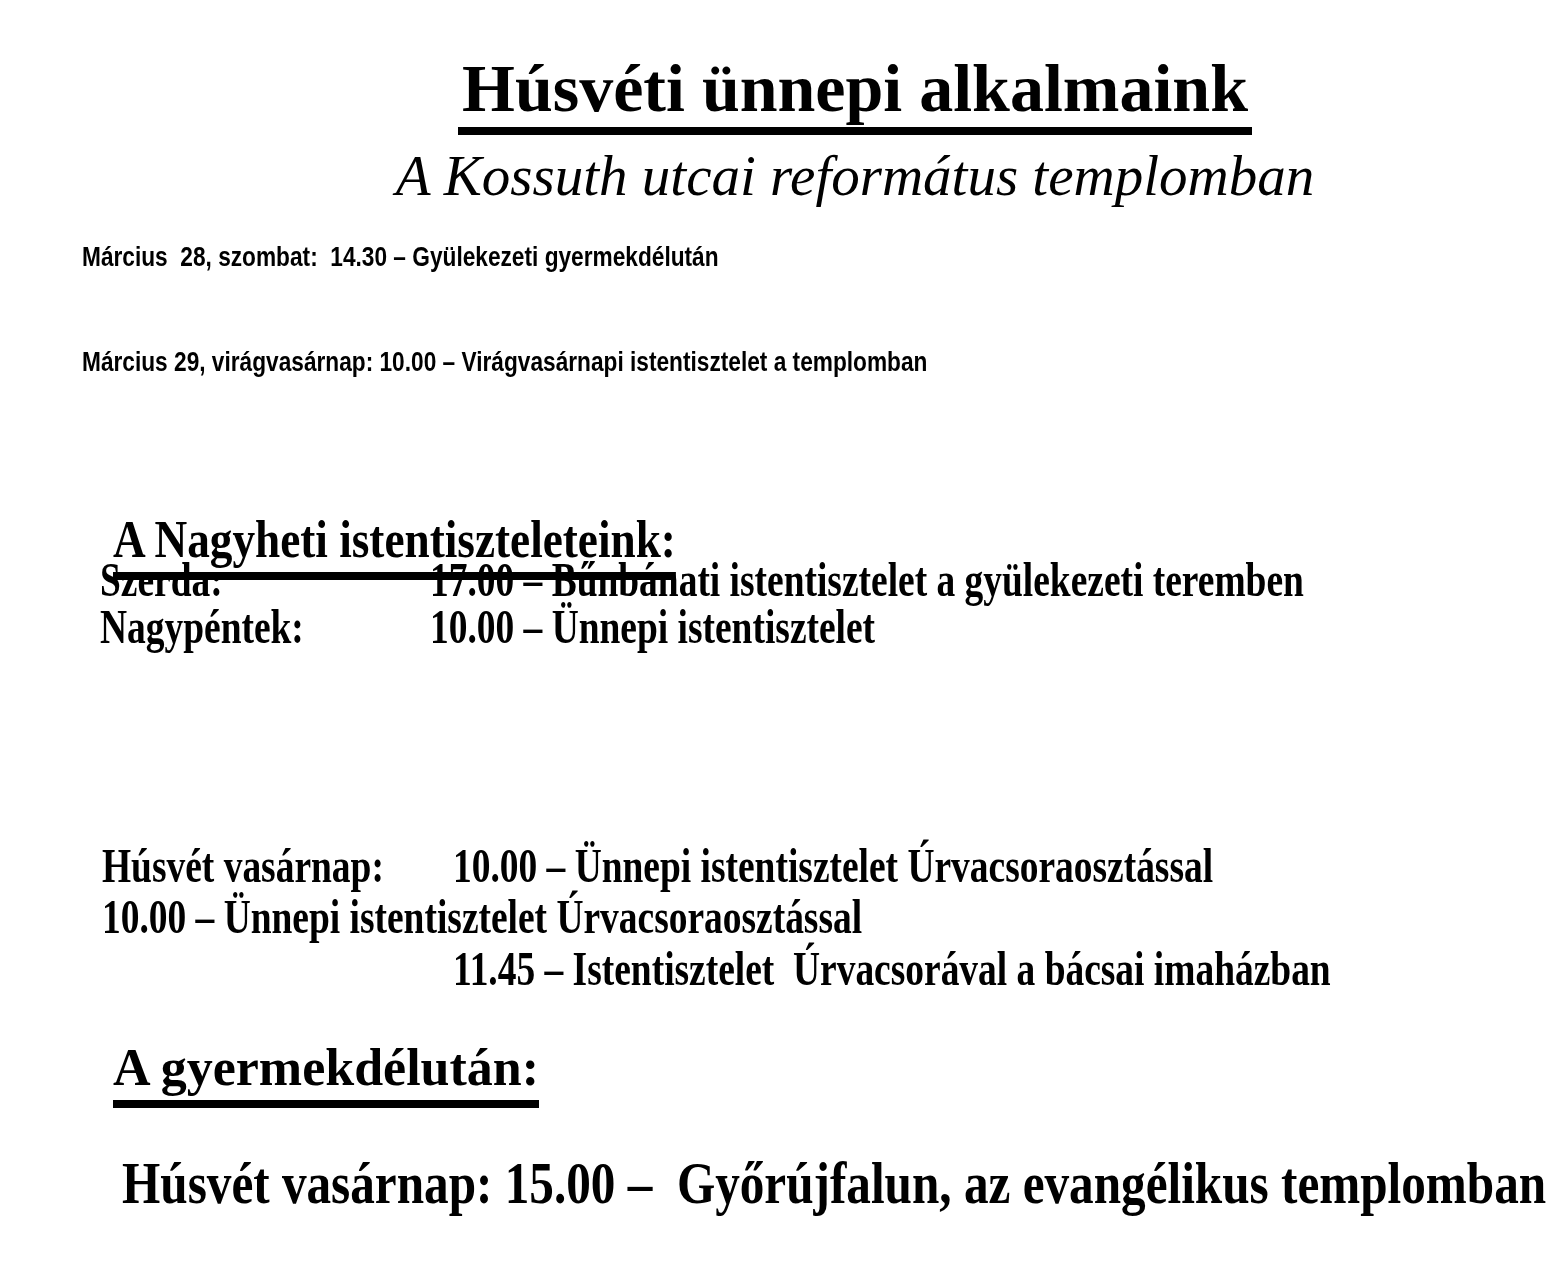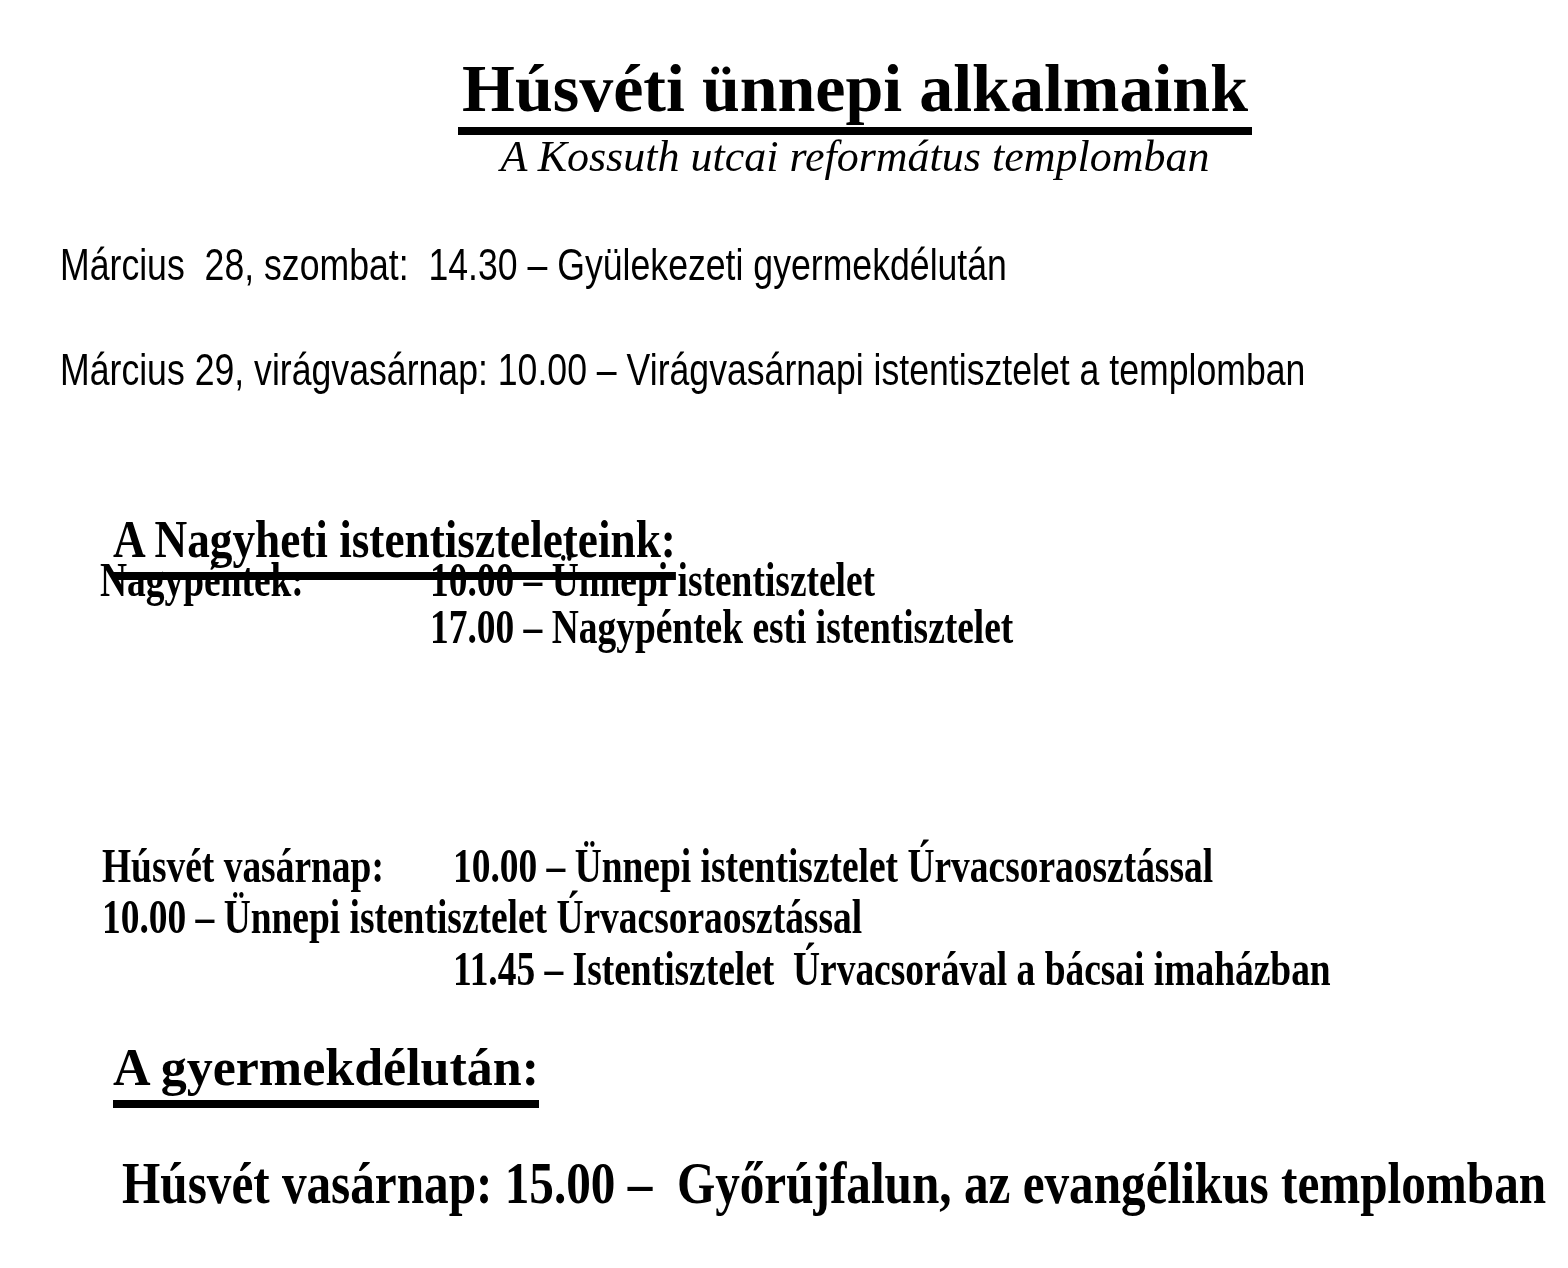--- a/index.html
+++ b/index.html
@@ -40,31 +40,32 @@
     font-size: 68px;
     font-weight: bold;
     line-height: 1.0;
   }
   .title-text {
     display: inline-block;
     border-bottom: 8px solid #000000;
     padding: 0 4px 5px 4px;
   }
   .subtitle {
-    font-size: 44px;
+    margin-top: 12px;
+    font-size: 57px;
     font-style: italic;
     line-height: 1.0;
   }
 
   .announce {
     position: absolute;
-    left: 60px;
+    left: 82px;
     font-family: "Liberation Sans", sans-serif;
-    font-weight: normal;
-    font-size: 44px;
+    font-weight: bold;
+    font-size: 28px;
     line-height: 1.0;
   }
   .announce-1 { top: 243px; }
   .announce-2 { top: 348px; }
 
   .section-heading {
     position: absolute;
     left: 113px;
     font-size: 52px;
     font-weight: bold;
@@ -118,26 +119,26 @@
   </header>
 
   <div class="announce announce-1"><span class="cx cx81">Március  28, szombat:  14.30 – Gyülekezeti gyermekdélután</span></div>
 
   <div class="announce announce-2"><span class="cx cx81">Március 29, virágvasárnap: 10.00 – Virágvasárnapi istentisztelet a templomban</span></div>
 
   <div class="section-heading heading-1"><span class="heading-underline cx cx87">A Nagyheti istentiszteleteink:</span></div>
 
   <div class="schedule holy-week-rows">
     <div class="row">
+      <span class="cell"><span class="cx cx78">Szerda:</span></span>
+      <span class="cell"><span class="cx cx78">17.00 – Bűnbánati istentisztelet a gyülekezeti teremben</span></span>
+    </div>
+    <div class="row">
       <span class="cell"><span class="cx cx78">Nagypéntek:</span></span>
       <span class="cell"><span class="cx cx78">10.00 – Ünnepi istentisztelet</span></span>
-    </div>
-    <div class="row">
-      <span class="cell"><span class="cx cx78"></span></span>
-      <span class="cell"><span class="cx cx78">17.00 – Nagypéntek esti istentisztelet</span></span>
     </div>
   </div>
 
   <div class="schedule easter-sunday-row">
     <div class="row row-wide">
       <span class="cell"><span class="cx cx78">Húsvét vasárnap:</span></span>
       <span class="cell"><span class="cx cx78">10.00 – Ünnepi istentisztelet Úrvacsoraosztással</span></span>
     </div>
   </div>
 

